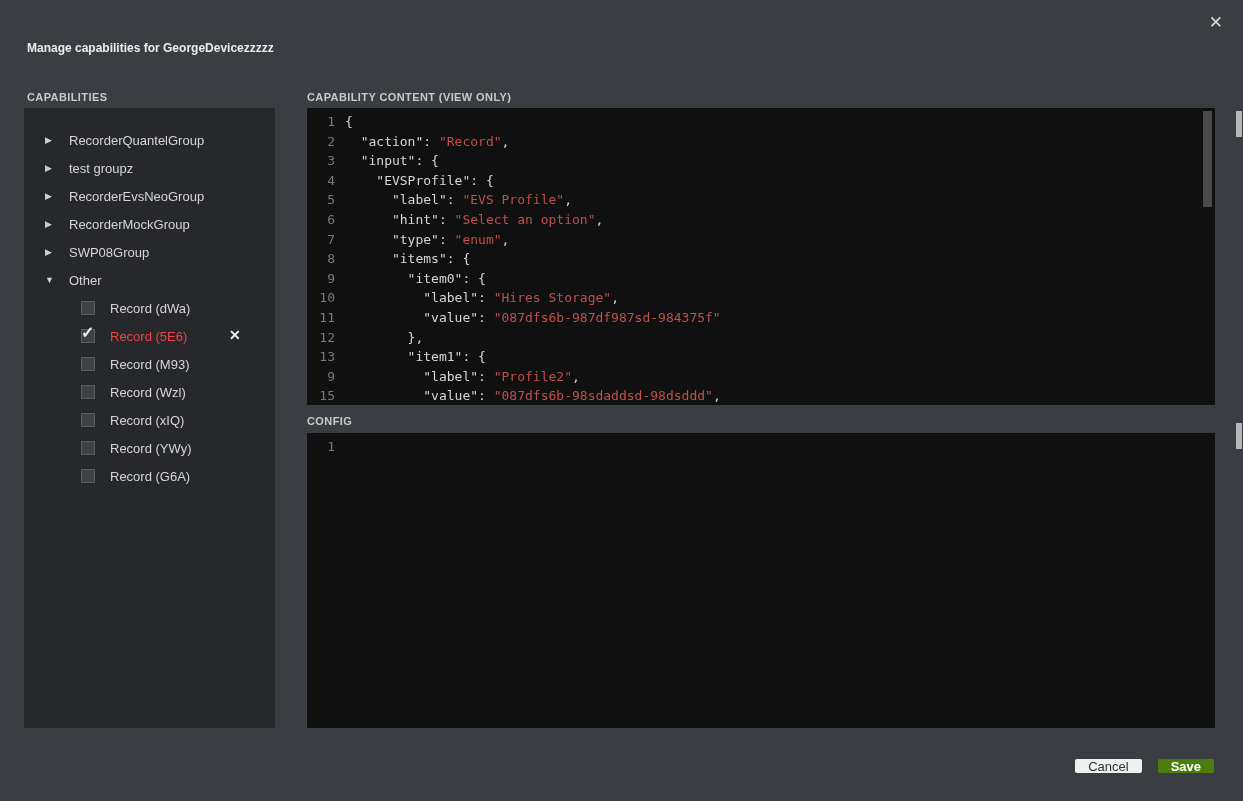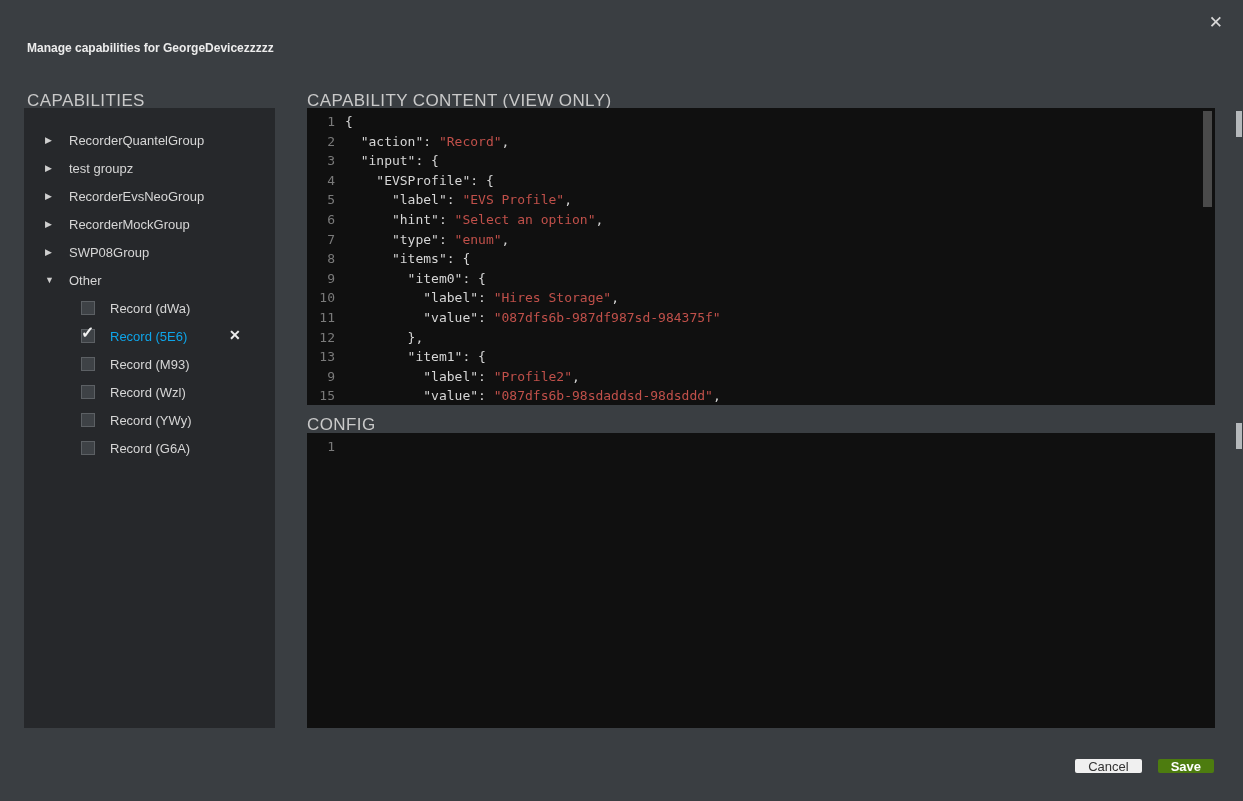--- a/index.html
+++ b/index.html
@@ -6,33 +6,33 @@
   html,body { width:1243px; height:801px; }
   body {
     background:#3a3e42;
     font-family:"Liberation Sans", sans-serif;
     position:relative;
     overflow:hidden;
     color:#ddd;
   }
   .title { position:absolute; left:27px; top:41px; font-size:12px; font-weight:bold; color:#ececec; }
   .close { position:absolute; right:20px; top:14px; font-size:17px; color:#d8d8d8; cursor:pointer; line-height:1; }
-  .section-label { position:absolute; font-size:17px; font-weight:normal; color:#c9c9c9; letter-spacing:.4px; }
+  .section-label { position:absolute; font-size:11px; font-weight:bold; color:#c9c9c9; letter-spacing:.4px; }
   #cap-label { left:27px; top:91px; }
   #content-label { left:307px; top:91px; }
   #config-label { left:307px; top:415px; }
 
   .panel-list { position:absolute; left:24px; top:108px; width:251px; height:620px; background:#26282b; padding-top:18px; overflow:hidden; }
   .tree-row { position:relative; height:28px; display:flex; align-items:center; font-size:13px; color:#d6d6d6; cursor:pointer; }
   .arrow { width:12px; margin-left:21px; font-size:9px; color:#cfcfcf; flex:none; }
   .tree-row .tree-label { margin-left:12px; white-space:nowrap; }
   .child .checkbox { margin-left:57px; width:14px; height:14px; background:#3e4246; border:1px solid #5c6064; position:relative; flex:none; }
   .child .tree-label { margin-left:15px; }
   .checkbox .check { position:absolute; left:-1px; top:-7px; color:#f2f2f2; font-size:16px; font-weight:bold; }
-  .child.selected .tree-label { color:#0ea5e9; }
+  .child.selected .tree-label { color:#ef4444; }
   .remove { position:absolute; left:205px; top:6px; font-size:14px; color:#ececec; font-weight:bold; line-height:1; }
 
   .editor { position:absolute; background:#101010; overflow:hidden; font-family:"DejaVu Sans Mono", monospace; font-size:13px; line-height:19.6px; padding-top:4px; }
   #content-editor { left:307px; top:108px; width:908px; height:297px; }
   #config-editor  { left:307px; top:433px; width:908px; height:295px; }
   .code-line { display:flex; white-space:pre; }
   .ln { width:28px; text-align:right; color:#7a7a7a; flex:none; }
   .code { margin-left:10px; }
   .tok-plain { color:#d6d6d6; }
   .tok-string { color:#c0504a; }
@@ -93,20 +93,24 @@
     <div class="tree-row child">
       <span class="checkbox"></span>
       <span class="tree-label">Record (M93)</span>
     </div>
     <div class="tree-row child">
       <span class="checkbox"></span>
       <span class="tree-label">Record (Wzl)</span>
     </div>
     <div class="tree-row child">
       <span class="checkbox"></span>
+      <span class="tree-label">Record (xIQ)</span>
+    </div>
+    <div class="tree-row child">
+      <span class="checkbox"></span>
       <span class="tree-label">Record (YWy)</span>
     </div>
     <div class="tree-row child">
       <span class="checkbox"></span>
       <span class="tree-label">Record (G6A)</span>
     </div>
   </div>
 
 <div class="section-label" id="content-label">CAPABILITY CONTENT (VIEW ONLY)</div>
 <div class="editor" id="content-editor">

